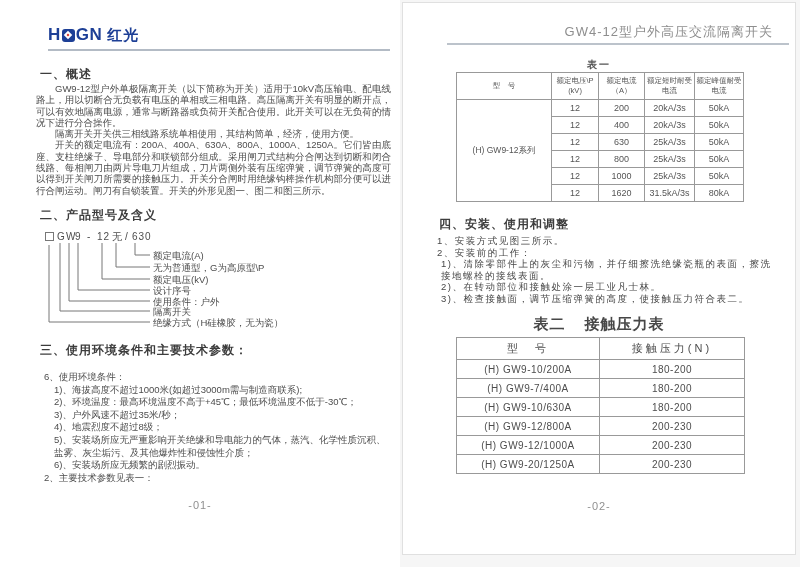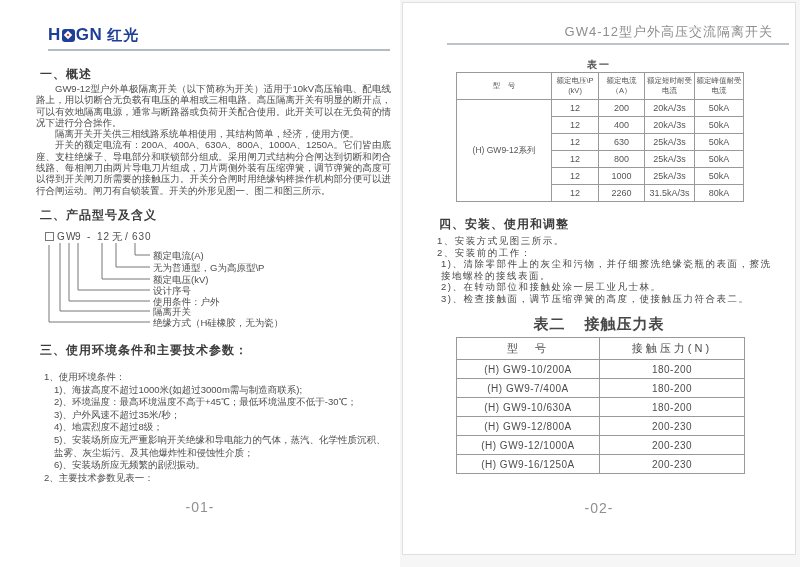--- a/index.html
+++ b/index.html
@@ -34,21 +34,21 @@
   #model-diagram { position:absolute; left:40px; top:230px; width:352px; height:102px; }
   .code-char { position:absolute; top:0; font-size:10px; color:#4d4d4d; letter-spacing:1px; line-height:13px; }
   #code-box { position:absolute; left:5px; top:2px; width:9px; height:9px; border:1px solid #777; }
   #diagram-lines { position:absolute; left:0; top:0; }
   .model-label { position:absolute; left:113px; font-size:9.5px; line-height:11px; color:#4d4d4d; white-space:nowrap; }
 
   #env-list { position:absolute; left:38px; top:371px; width:356px; font-size:9.5px; line-height:12.6px; color:#4d4d4d; }
   #env-list .lv1 { padding-left:6px; }
   #env-list .lv2 { padding-left:16px; }
 
-  .pageno { position:absolute; width:100%; text-align:center; font-size:14px; color:#909090; letter-spacing:1px; }
+  .pageno { position:absolute; width:100%; text-align:center; font-size:11px; color:#909090; letter-spacing:1px; }
   #pageno-left  { top:499px; }
   #pageno-right { top:497px; }
 
   
   #rp-header { position:absolute; top:20px; right:22px; font-size:13px; color:#8e8e8e; letter-spacing:1px; }
   #rp-header-line { position:absolute; top:40px; left:44px; width:342px; height:2px; background:#bcc3cb; }
 
   #t1-caption { position:absolute; top:55px; left:53px; width:286px; text-align:center; font-size:10px; font-weight:bold; color:#555; letter-spacing:2px; }
   table { border-collapse:collapse; table-layout:fixed; }
   td, th { border:1px solid #999; padding:0 1px; text-align:center; vertical-align:middle; overflow:hidden; }
@@ -113,21 +113,21 @@
     <div class="model-label" style="top:32px">无为普通型，G为高原型\P</div>
     <div class="model-label" style="top:44px">额定电压(kV)</div>
     <div class="model-label" style="top:55px">设计序号</div>
     <div class="model-label" style="top:66px">使用条件：户外</div>
     <div class="model-label" style="top:76px">隔离开关</div>
     <div class="model-label" style="top:87px">绝缘方式（H硅橡胶，无为瓷）</div>
   </div>
 
   <div class="sec-title" id="s3-title">三、使用环境条件和主要技术参数：</div>
   <div id="env-list">
-    <div class="lv1">1、使用环境条件：</div>
+    <div class="lv1">6、使用环境条件：</div>
     <div class="lv2">1)、海拔高度不超过1000米(如超过3000m需与制造商联系);</div>
     <div class="lv2">2)、环境温度：最高环境温度不高于+45℃；最低环境温度不低于-30℃；</div>
     <div class="lv2">3)、户外风速不超过35米/秒；</div>
     <div class="lv2">4)、地震烈度不超过8级；</div>
     <div class="lv2">5)、安装场所应无严重影响开关绝缘和导电能力的气体，蒸汽、化学性质沉积、盐雾、灰尘垢污、及其他爆炸性和侵蚀性介质；</div>
     <div class="lv2">6)、安装场所应无频繁的剧烈振动。</div>
     <div class="lv1">2、主要技术参数见表一：</div>
   </div>
 
   <div class="pageno" id="pageno-left">-01-</div>
@@ -184,21 +184,21 @@
         <td>50kA</td>
       </tr>
       <tr>
         <td>12</td>
         <td>1000</td>
         <td>25kA/3s</td>
         <td>50kA</td>
       </tr>
       <tr>
         <td>12</td>
-        <td>2260</td>
+        <td>1620</td>
         <td>31.5kA/3s</td>
         <td>80kA</td>
       </tr>
     </tbody>
   </table>
 
   <div class="sec-title" id="s4-title">四、安装、使用和调整</div>
   <div id="sec4-text">
     <div>1、安装方式见图三所示。</div>
     <div>2、安装前的工作：</div>
@@ -237,20 +237,20 @@
       </tr>
       <tr>
         <td>(H) GW9-12/800A</td>
         <td>200-230</td>
       </tr>
       <tr>
         <td>(H) GW9-12/1000A</td>
         <td>200-230</td>
       </tr>
       <tr>
-        <td>(H) GW9-16/1250A</td>
+        <td>(H) GW9-20/1250A</td>
         <td>200-230</td>
       </tr>
     </tbody>
   </table>
 
   <div class="pageno" id="pageno-right">-02-</div>
 </div>
 
 </body></html>

